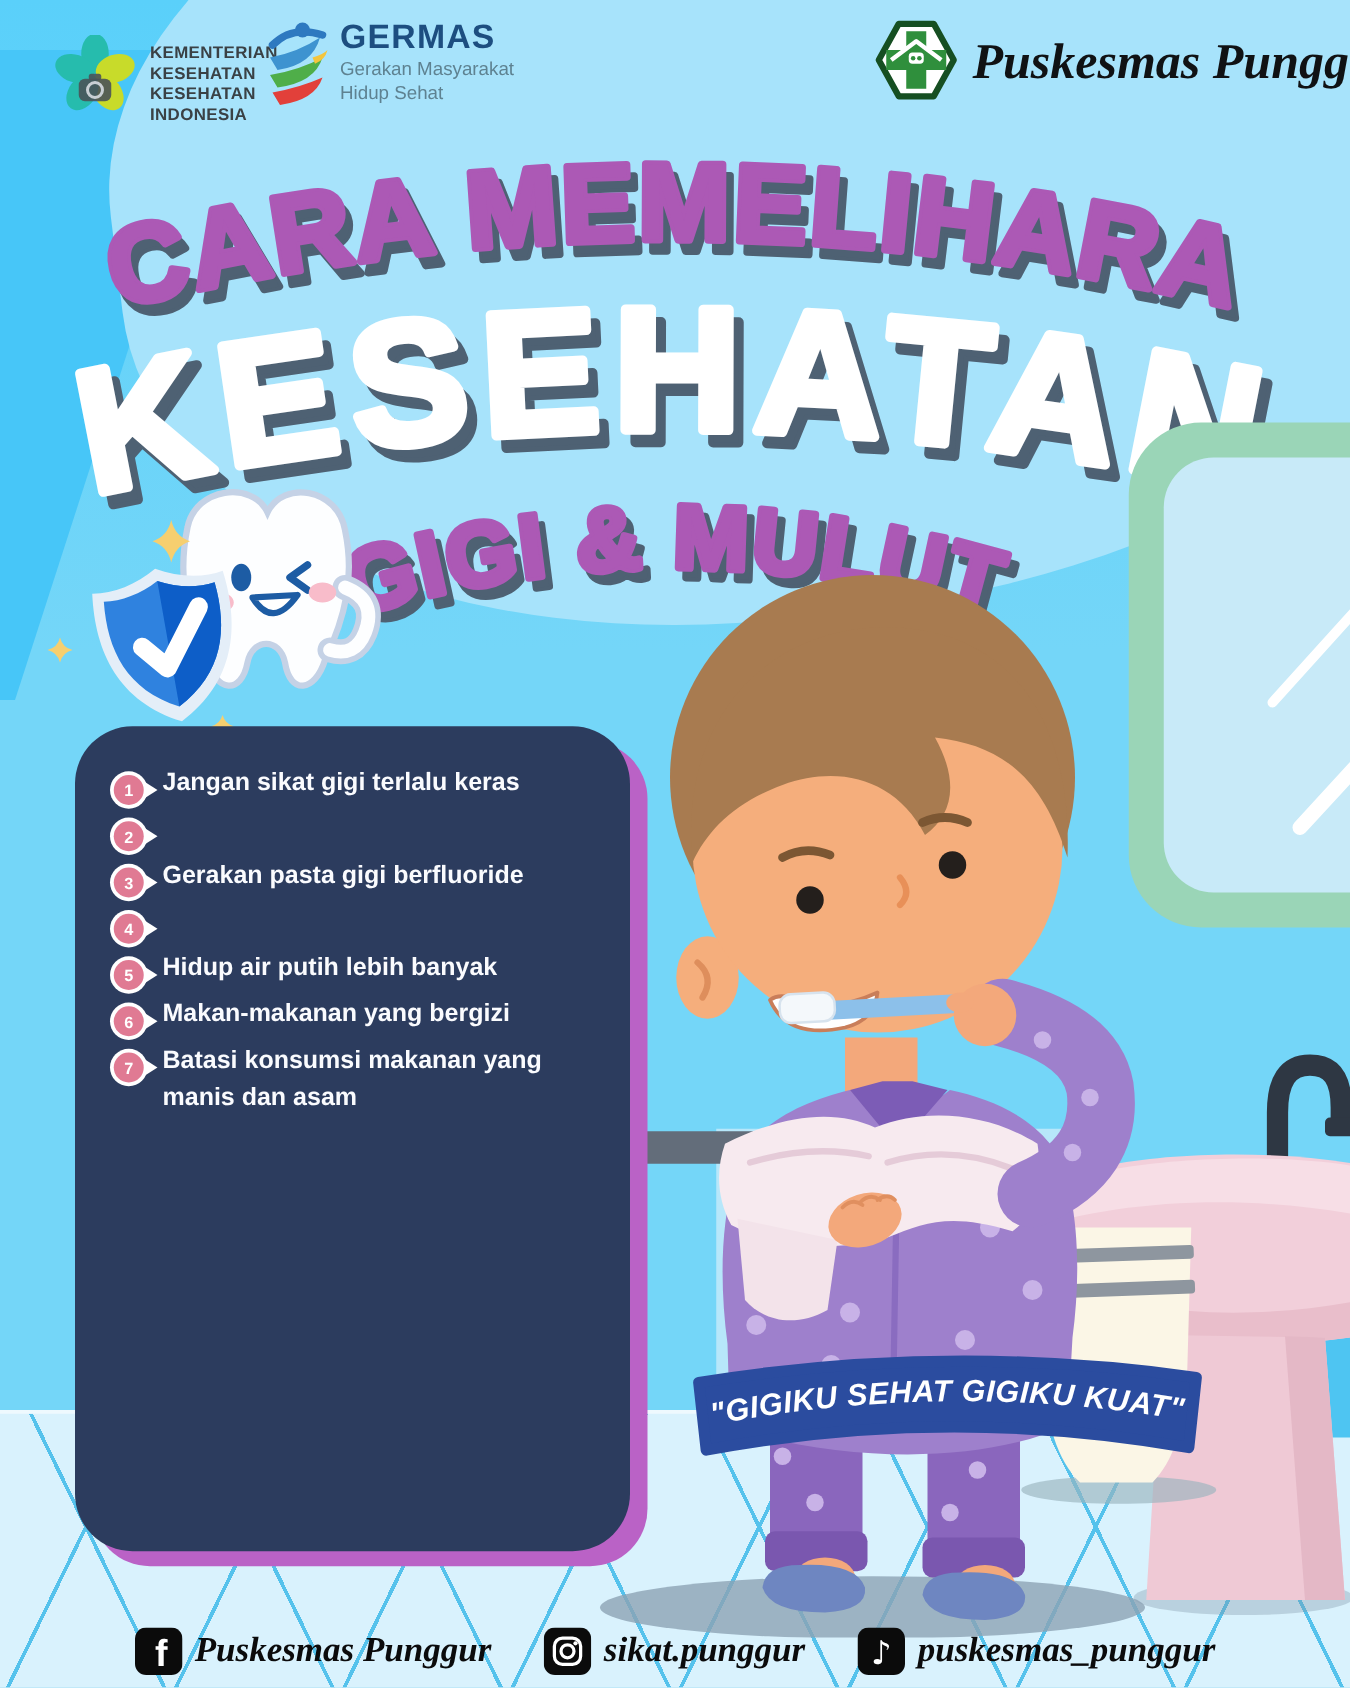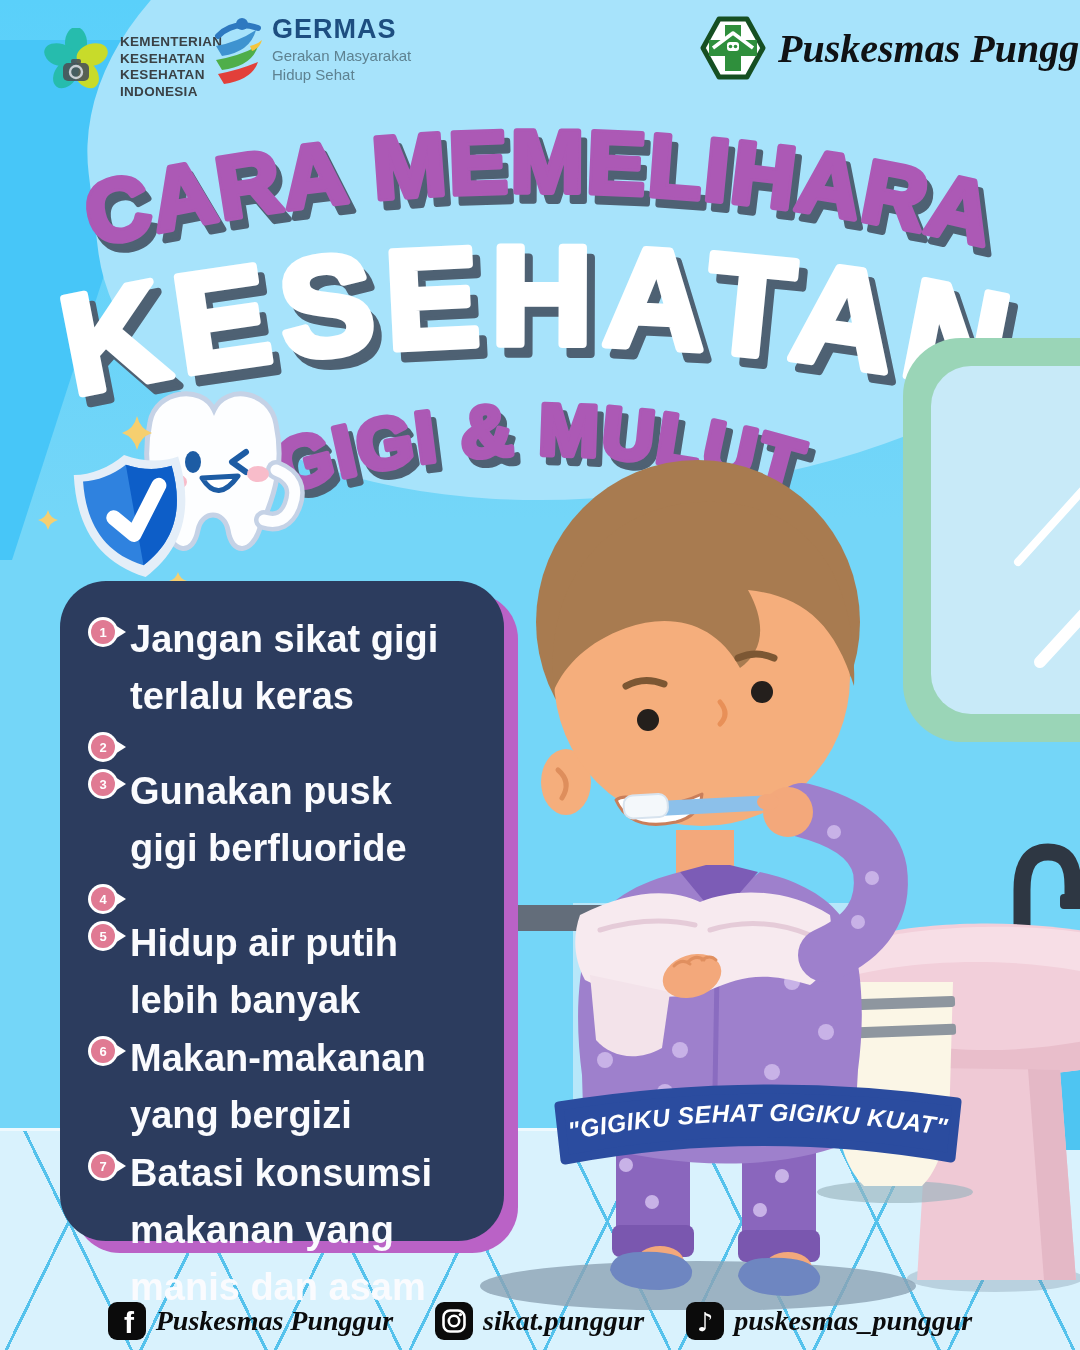--- a/index.html
+++ b/index.html
@@ -42,21 +42,21 @@
   .fill-white{fill:#ffffff;stroke:#ffffff;}
   .fill-shadow{fill:#4e6173;stroke:#4e6173;}
   .sw6{stroke-width:6;paint-order:stroke;stroke-linejoin:round;}
   .sw8{stroke-width:8;paint-order:stroke;stroke-linejoin:round;}
   
   .tips-panel{left:60px;top:581px;width:444px;height:660px;background:#2c3c5e;
     border-radius:46px;box-shadow:14px 12px 0 0 #ba62c6;box-sizing:border-box;
     padding:30px 20px 24px 28px;z-index:6;}
   .tips-list{list-style:none;margin:0;padding:0;}
   .tip{display:flex;gap:12px;margin:0 0 1px 0;}
-  .tip-text{max-width:320px;font-size:38px;font-weight:600;color:#fafbfe;line-height:1.5;}
+  .tip-text{max-width:320px;font-size:20px;font-weight:600;color:#fafbfe;line-height:1.5;}
   .bullet{flex:0 0 30px;width:30px;height:30px;border-radius:50%;background:#fff;
     position:relative;margin-top:6px;display:flex;align-items:center;justify-content:center;}
   .bullet::after{content:"";position:absolute;right:-8px;top:8px;width:0;height:0;
     border-left:11px solid #fff;border-top:7px solid transparent;border-bottom:7px solid transparent;}
   .bullet-num{width:24px;height:24px;border-radius:50%;background:#e07a93;color:#fff;
     font-size:13px;font-weight:700;display:flex;align-items:center;justify-content:center;z-index:1;}
   
   .scene-svg{left:430px;top:330px;z-index:3;}
   .mascot-svg{left:30px;top:382px;z-index:5;}
   .banner-svg{left:543px;top:1070px;z-index:7;}
@@ -230,21 +230,21 @@
       </li>
       <li class="tip">
         <span class="bullet">
             <span class="bullet-num">2</span>
           </span>
       </li>
       <li class="tip">
         <span class="bullet">
             <span class="bullet-num">3</span>
           </span>
-        <span class="tip-text">Gunakan pusk gigi berfluoride</span>
+        <span class="tip-text">Gerakan pasta gigi berfluoride</span>
       </li>
       <li class="tip">
         <span class="bullet">
             <span class="bullet-num">4</span>
           </span>
       </li>
       <li class="tip">
         <span class="bullet">
             <span class="bullet-num">5</span>
           </span>

